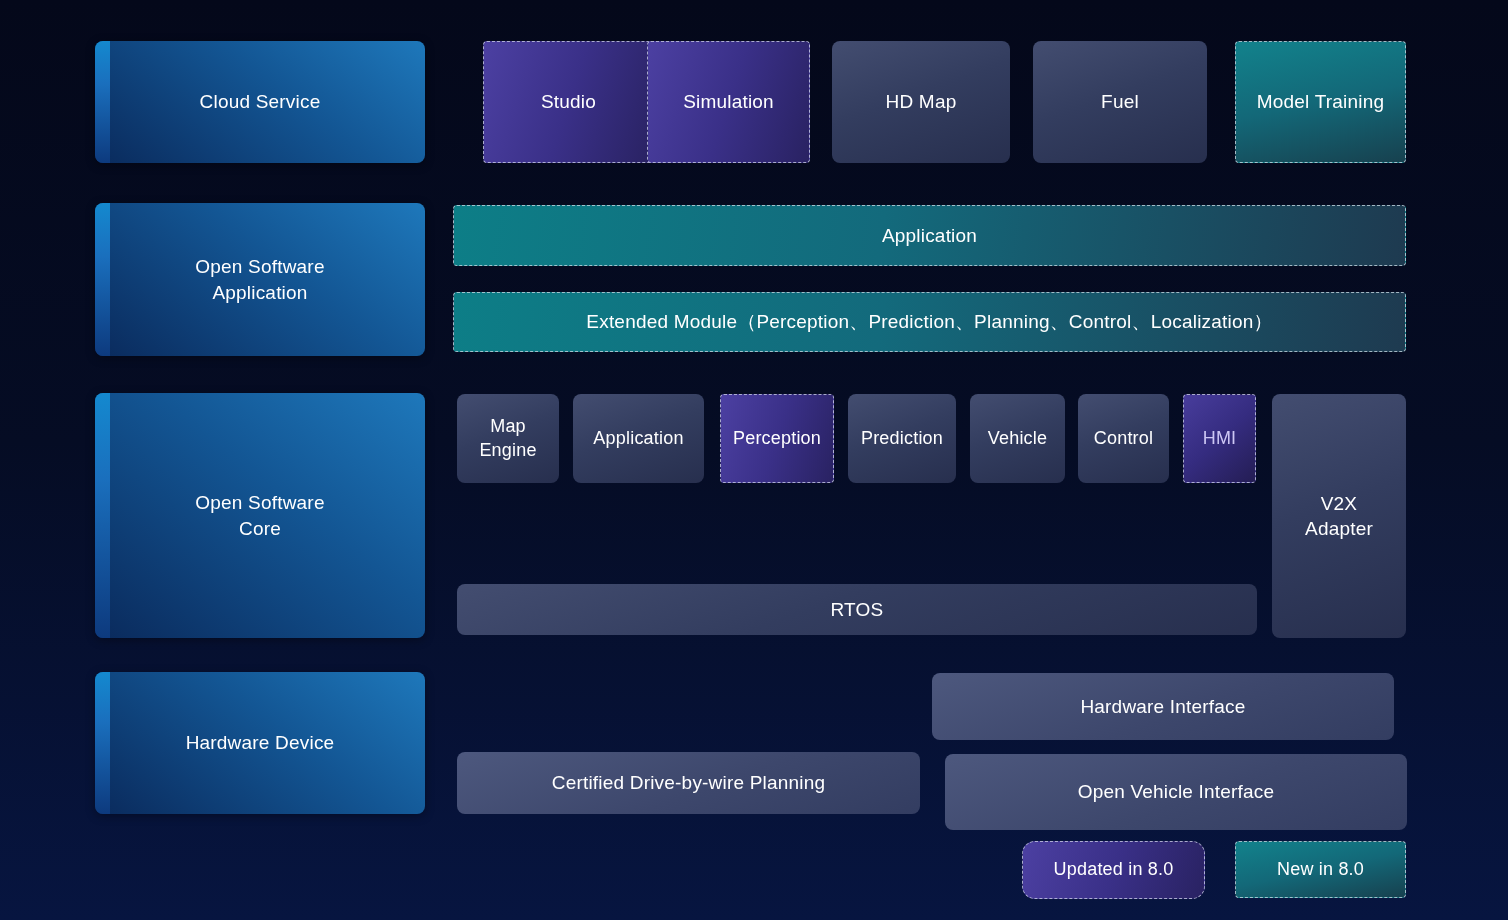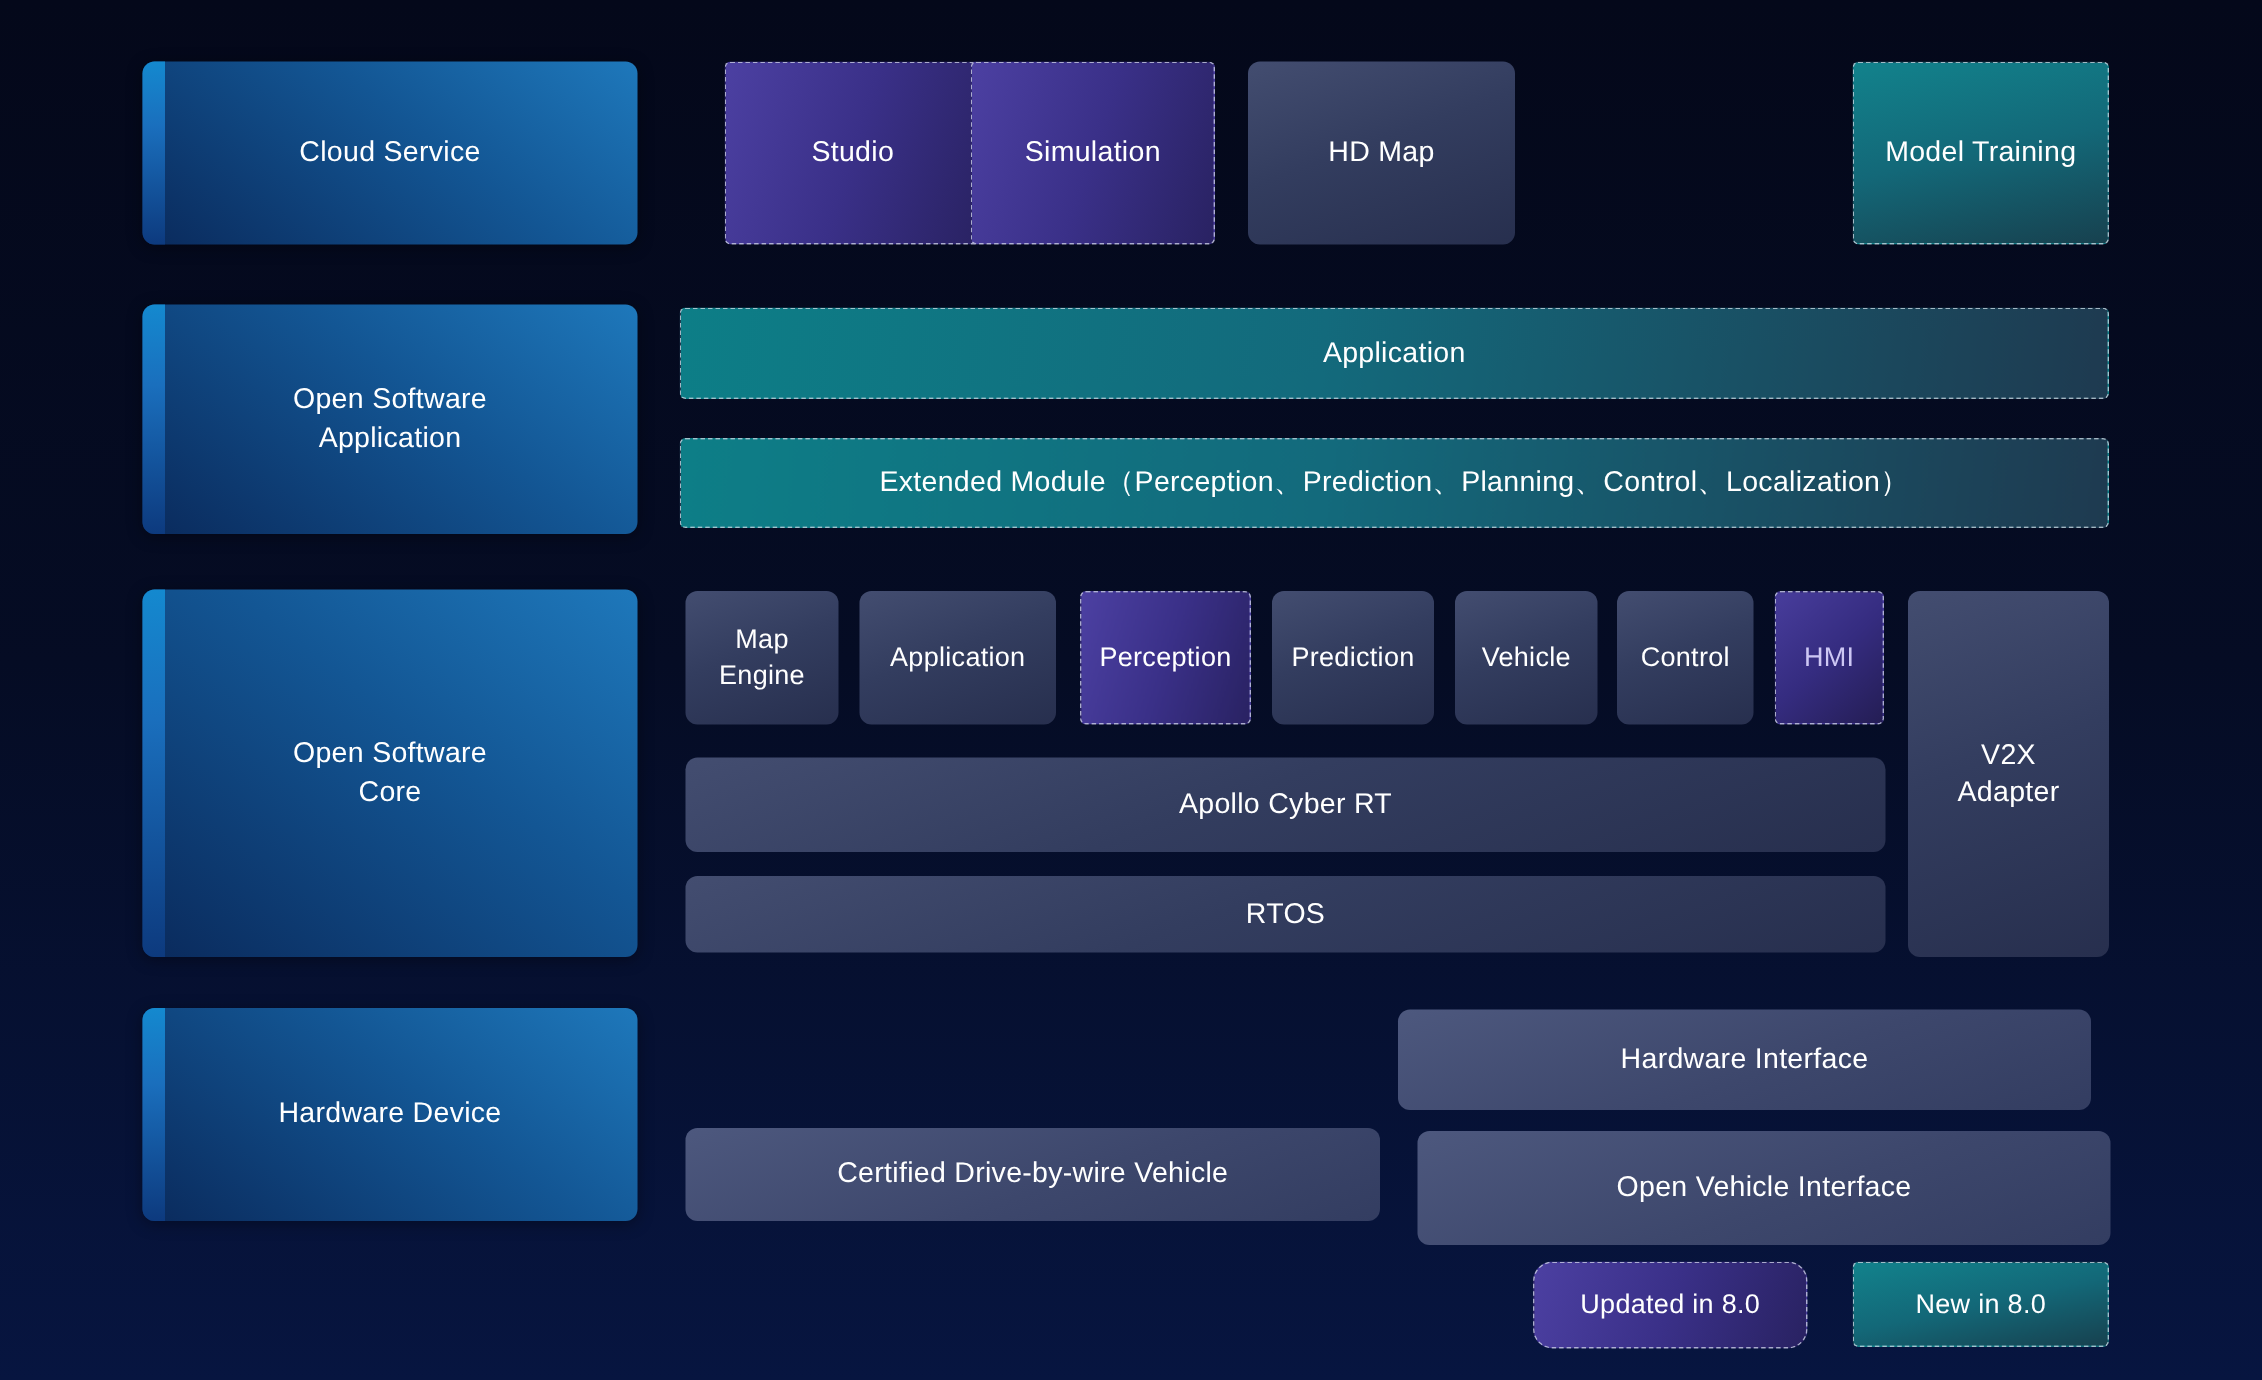--- a/index.html
+++ b/index.html
@@ -90,20 +90,23 @@
 
   <div class="box purple" style="left:451px;top:41px;width:171px;height:122px;margin-left:32px;">
     <span class="lbl">Studio</span>
   </div>
   <div class="box purple" style="left:647px;top:41px;width:163px;height:122px;">
     <span class="lbl">Simulation</span>
   </div>
   <div class="box slate" style="left:832px;top:41px;width:178px;height:122px;">
     <span class="lbl">HD Map</span>
   </div>
+  <div class="box slate" style="left:1033px;top:41px;width:174px;height:122px;">
+    <span class="lbl">Fuel</span>
+  </div>
   <div class="box teal-v" style="left:1235px;top:41px;width:171px;height:122px;">
     <span class="lbl">Model Training</span>
   </div>
 
   <div class="box teal-h" style="left:453px;top:205px;width:953px;height:61px;">
     <span class="lbl">Application</span>
   </div>
   <div class="box teal-h" style="left:453px;top:292px;width:953px;height:60px;">
     <span class="lbl">Extended Module（Perception、Prediction、Planning、Control、Localization）</span>
   </div>
@@ -127,32 +130,29 @@
   <div class="box slate sm" style="left:1078px;top:394px;width:91px;height:89px;">
     <span class="lbl">Control</span>
   </div>
   <div class="box purple-d sm" style="left:1183px;top:394px;width:73px;height:89px;">
     <span class="lbl hmi-text">HMI</span>
   </div>
   <div class="box slate" style="left:1272px;top:394px;width:134px;height:244px;">
     <span class="lbl">V2X
 Adapter</span>
   </div>
-  <div class="box slate" style="left:457px;top:505px;width:800px;height:63px;">
-    <span class="lbl">Apollo Cyber RT</span>
-  </div>
   <div class="box slate" style="left:457px;top:584px;width:800px;height:51px;">
     <span class="lbl">RTOS</span>
   </div>
 
   <div class="box slate2" style="left:932px;top:673px;width:462px;height:67px;">
     <span class="lbl">Hardware Interface</span>
   </div>
   <div class="box slate2" style="left:457px;top:752px;width:463px;height:62px;">
-    <span class="lbl">Certified Drive-by-wire Vehicle</span>
+    <span class="lbl">Certified Drive-by-wire Planning</span>
   </div>
   <div class="box slate2" style="left:945px;top:754px;width:462px;height:76px;">
     <span class="lbl">Open Vehicle Interface</span>
   </div>
 
   <div class="box purple sm" style="left:1022px;top:841px;width:183px;height:58px;border-radius:13px;">
     <span class="lbl">Updated in 8.0</span>
   </div>
   <div class="box teal-v sm" style="left:1235px;top:841px;width:171px;height:57px;">
     <span class="lbl">New in 8.0</span>

